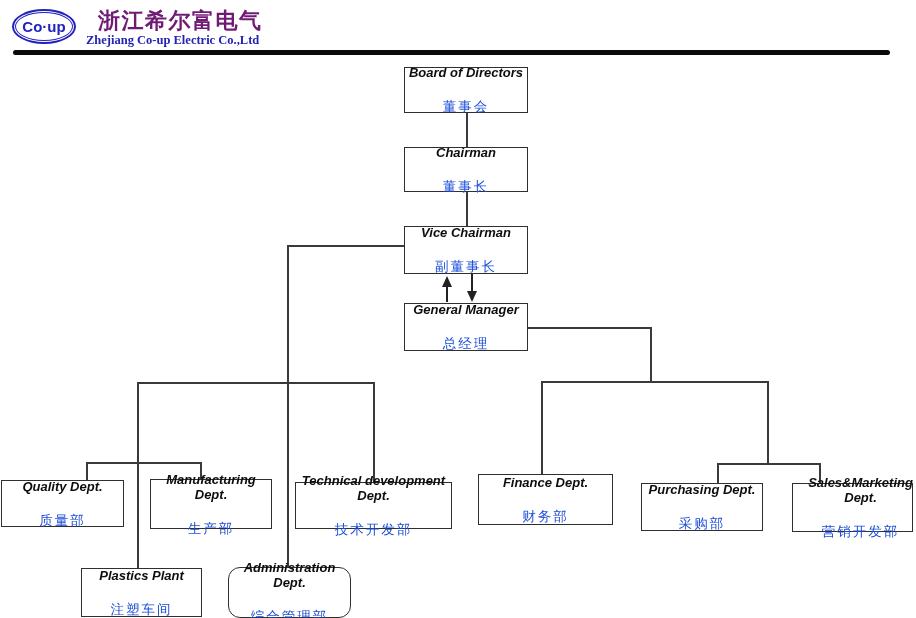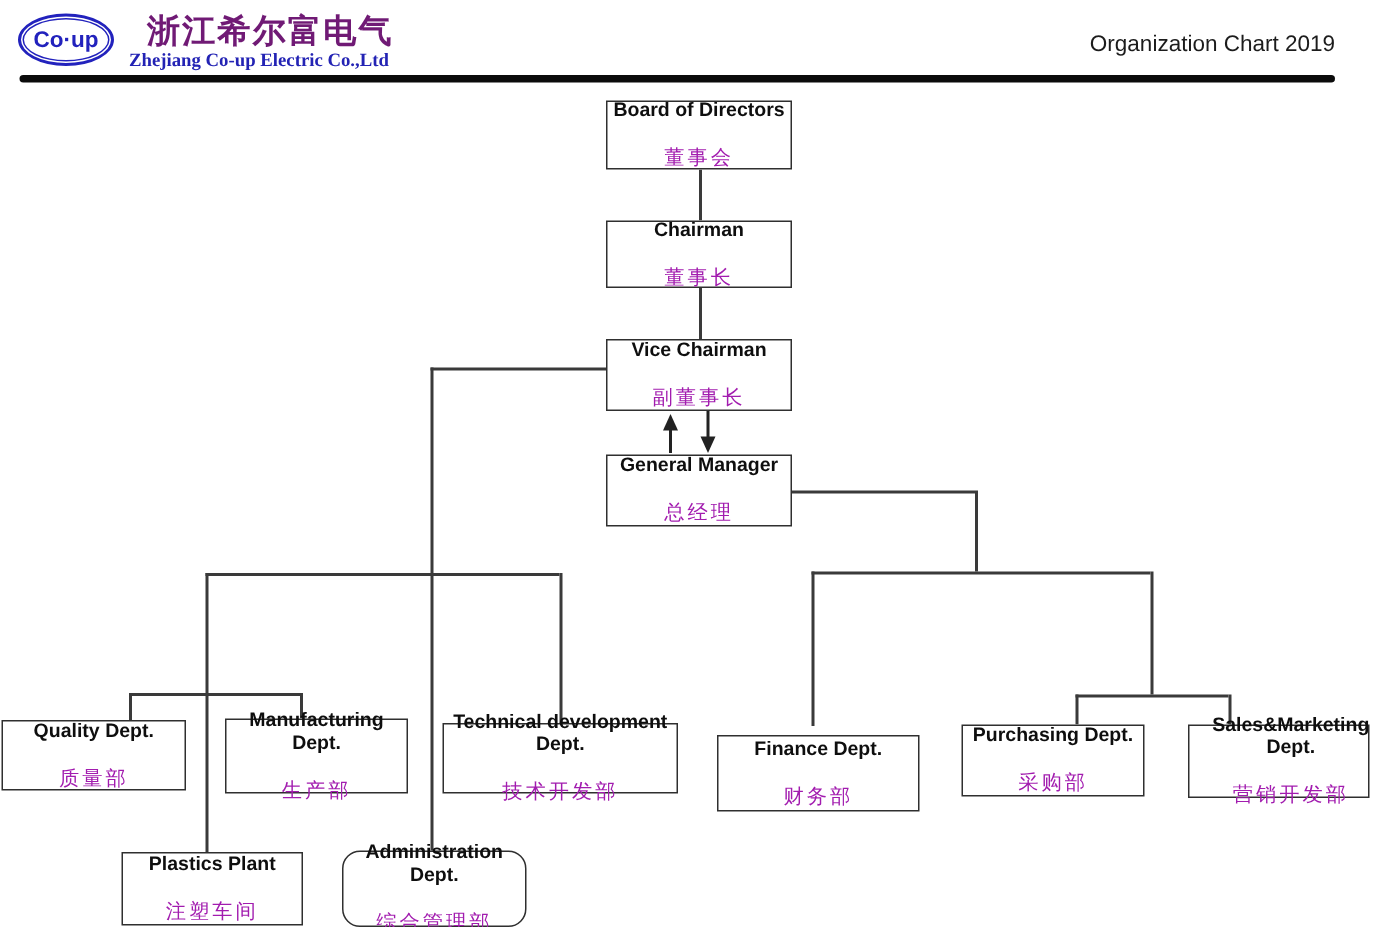--- a/index.html
+++ b/index.html
@@ -31,44 +31,43 @@
     position:absolute;right:26px;top:21px;font-size:15px;color:#1c1c1c;white-space:nowrap;
   }
   .hdr-rule{
     position:absolute;left:13px;top:50px;width:877px;height:4.5px;background:#0b0b0b;border-radius:3px;
   }
   
   .node{
     position:absolute;box-sizing:border-box;border:1.6px solid #2f2f2f;background:#fff;
     display:flex;flex-direction:column;align-items:center;justify-content:center;text-align:center;
   }
-  .node .en{font-size:13px;font-weight:bold;color:#0e0e0e;line-height:15px;white-space:nowrap;}
+  .node .en{font-size:13px;font-weight:bold;color:#0e0e0e;line-height:15px;white-space:nowrap;font-style:italic;}
   .node .cn{
-    font-size:13.5px;color:#a21caf;line-height:17px;letter-spacing:2px;margin-top:18px;
-    font-family:Liberation Mono, monospace;white-space:nowrap;
+    font-size:13.5px;color:#1d4ed8;line-height:17px;letter-spacing:2px;margin-top:18px;
+    font-family:Liberation Sans, sans-serif;white-space:nowrap;
   }
   .cline{position:absolute;background:#3a3a3a;}
   .arrow-shaft{position:absolute;background:#222;}
   .arrow-head{position:absolute;width:0;height:0;border-left:5.5px solid transparent;border-right:5.5px solid transparent;}
   .arrow-head.up{border-bottom:11px solid #222;}
   .arrow-head.down{border-top:11px solid #222;}
 </style>
 </head>
 <body>
 
 <div class="page">
 
   <div class="hdr-logo">
     <div class="oval-outer"></div>
     <div class="oval-inner"></div>
     <span class="logo-text">Co·up</span>
   </div>
   <div class="company-cn">浙江希尔富电气</div>
   <div class="company-en">Zhejiang Co-up Electric Co.,Ltd</div>
-  <div class="page-title">Organization Chart 2019</div>
   <div class="hdr-rule"></div>
 
   <div id="chart-layer">
       <div class="cline" style="background: rgb(58, 58, 58); left: 466px; top: 113px; width: 1.5px; height: 34px;"></div>
       <div class="cline" style="background: rgb(58, 58, 58); left: 466px; top: 192px; width: 1.5px; height: 34px;"></div>
       <div class="cline" style="background: rgb(58, 58, 58); left: 287px; top: 245px; width: 117px; height: 1.5px;"></div>
       <div class="cline" style="background: rgb(58, 58, 58); left: 287px; top: 245px; width: 1.5px; height: 322px;"></div>
       <div class="cline" style="background: rgb(58, 58, 58); left: 528px; top: 327px; width: 122px; height: 1.5px;"></div>
       <div class="cline" style="background: rgb(58, 58, 58); left: 650px; top: 327px; width: 1.5px; height: 54px;"></div>
       <div class="cline" style="background: rgb(58, 58, 58); left: 541px; top: 381px; width: 226px; height: 1.5px;"></div>
@@ -110,21 +109,21 @@
       <div class="node" style="left: 150px; top: 479px; width: 122px; height: 50px;">
         <div class="en">Manufacturing</div>
         <div class="en">Dept.</div>
         <div class="cn">生产部</div>
       </div>
       <div class="node" style="left: 295px; top: 482px; width: 157px; height: 47px;">
         <div class="en">Technical development</div>
         <div class="en">Dept.</div>
         <div class="cn">技术开发部</div>
       </div>
-      <div class="node" style="left: 478px; top: 490px; width: 135px; height: 51px;">
+      <div class="node" style="left: 478px; top: 474px; width: 135px; height: 51px;">
         <div class="en">Finance Dept.</div>
         <div class="cn">财务部</div>
       </div>
       <div class="node" style="left: 641px; top: 483px; width: 122px; height: 48px;">
         <div class="en">Purchasing Dept.</div>
         <div class="cn">采购部</div>
       </div>
       <div class="node" style="left: 792px; top: 483px; width: 121px; height: 49px; padding-left: 16px;">
         <div class="en">Sales&amp;Marketing</div>
         <div class="en">Dept.</div>

